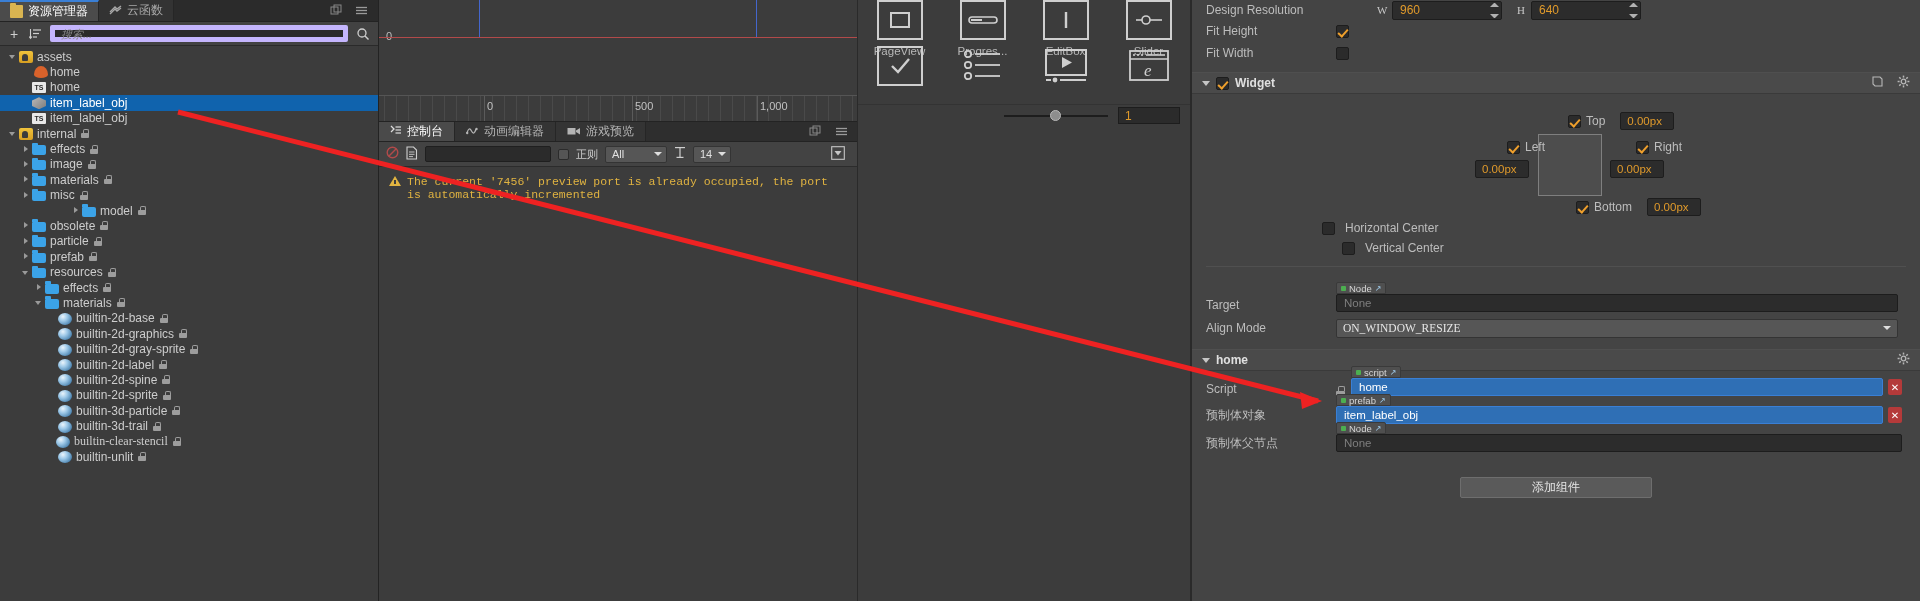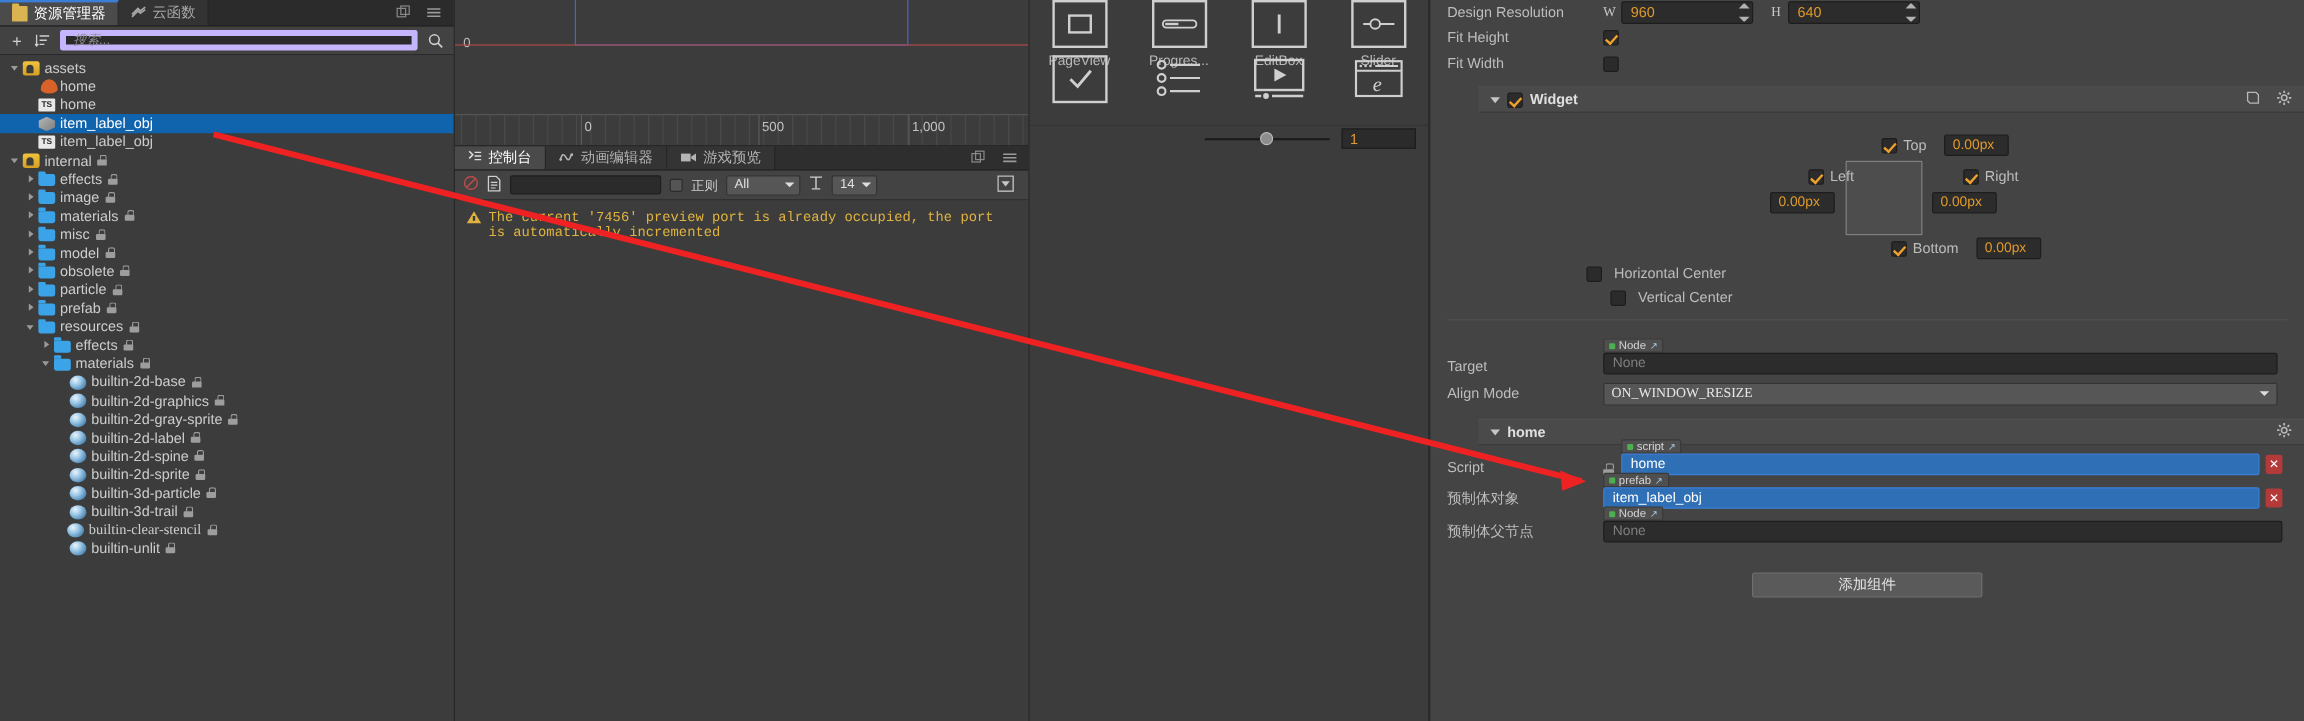--- a/index.html
+++ b/index.html
@@ -172,21 +172,21 @@
   .spin i.up { border-bottom:4px solid #b2b2b2;}
   .spin i.dn { border-top:4px solid #b2b2b2;}
   .chk { width:13px;height:13px;background:#2b2b2b;border:1px solid #1d1d1d;border-radius:2px;display:inline-block;position:relative;flex:0 0 13px;}
   .chk.on:after {
     content:""; position:absolute; left:3px; top:1px; width:4px; height:8px;
     border:solid #f0a02c; border-width:0 2.2px 2.2px 0; transform:rotate(42deg);
   }
   .section-head {
     height:22px; display:flex; align-items:center; gap:6px; padding:0 10px;
     background:#4a4a4a; border-bottom:1px solid #3a3a3a; border-top:1px solid #4f4f4f;
-    font-weight:bold; color:#e0e0e0;margin-left:40px;
+    font-weight:bold; color:#e0e0e0;
   }
   .tri { border-left:4px solid transparent;border-right:4px solid transparent;border-top:5px solid #c6c6c6; }
   .sec-icons { margin-left:auto; display:flex; align-items:center; gap:13px;}
 
   .widget-body { position:relative; height:195px; }
   .align-box {
     position:absolute; left:346px; top:40px; width:64px; height:62px;
     border:1px solid #7f7f7f; background:#4d4d4d;
   }
   .align-item { position:absolute; display:flex; align-items:center; gap:5px; color:#bdbdbd; font-size:12px;padding-left:24px;}
@@ -336,21 +336,21 @@
           <span class="ico ico-folder"></span>
           <span class="lbl">materials</span>
           <span class="lock"></span>
         </div>
         <div class="row" style="padding-left: 21px;">
           <span class="arrow closed"></span>
           <span class="ico ico-folder"></span>
           <span class="lbl">misc</span>
           <span class="lock"></span>
         </div>
-        <div class="row" style="padding-left: 21px;">
+        <div class="row" style="padding-left: 38px; margin-left: 33px;">
           <span class="arrow closed"></span>
           <span class="ico ico-folder"></span>
           <span class="lbl">model</span>
           <span class="lock"></span>
         </div>
         <div class="row" style="padding-left: 21px;">
           <span class="arrow closed"></span>
           <span class="ico ico-folder"></span>
           <span class="lbl">obsolete</span>
           <span class="lock"></span>
@@ -696,21 +696,21 @@
     <div class="slider-bar">
       <div class="sl-track">
         <div class="sl-knob"></div>
       </div>
       <div class="sl-val">1</div>
     </div>
   </div>
 
   <div class="right-panel">
 
-    <div class="insp-row" style="height:20px;">
+    <div class="insp-row" style="height:20px;gap:41px;">
       <span class="insp-label">Design Resolution</span>
       <div class="insp-field">
         <span class="wh-tag">W</span>
         <div class="num-input">
           <span>960</span>
           <span class="spin">
               <i class="up"></i>
               <i class="dn"></i>
             </span>
         </div>

